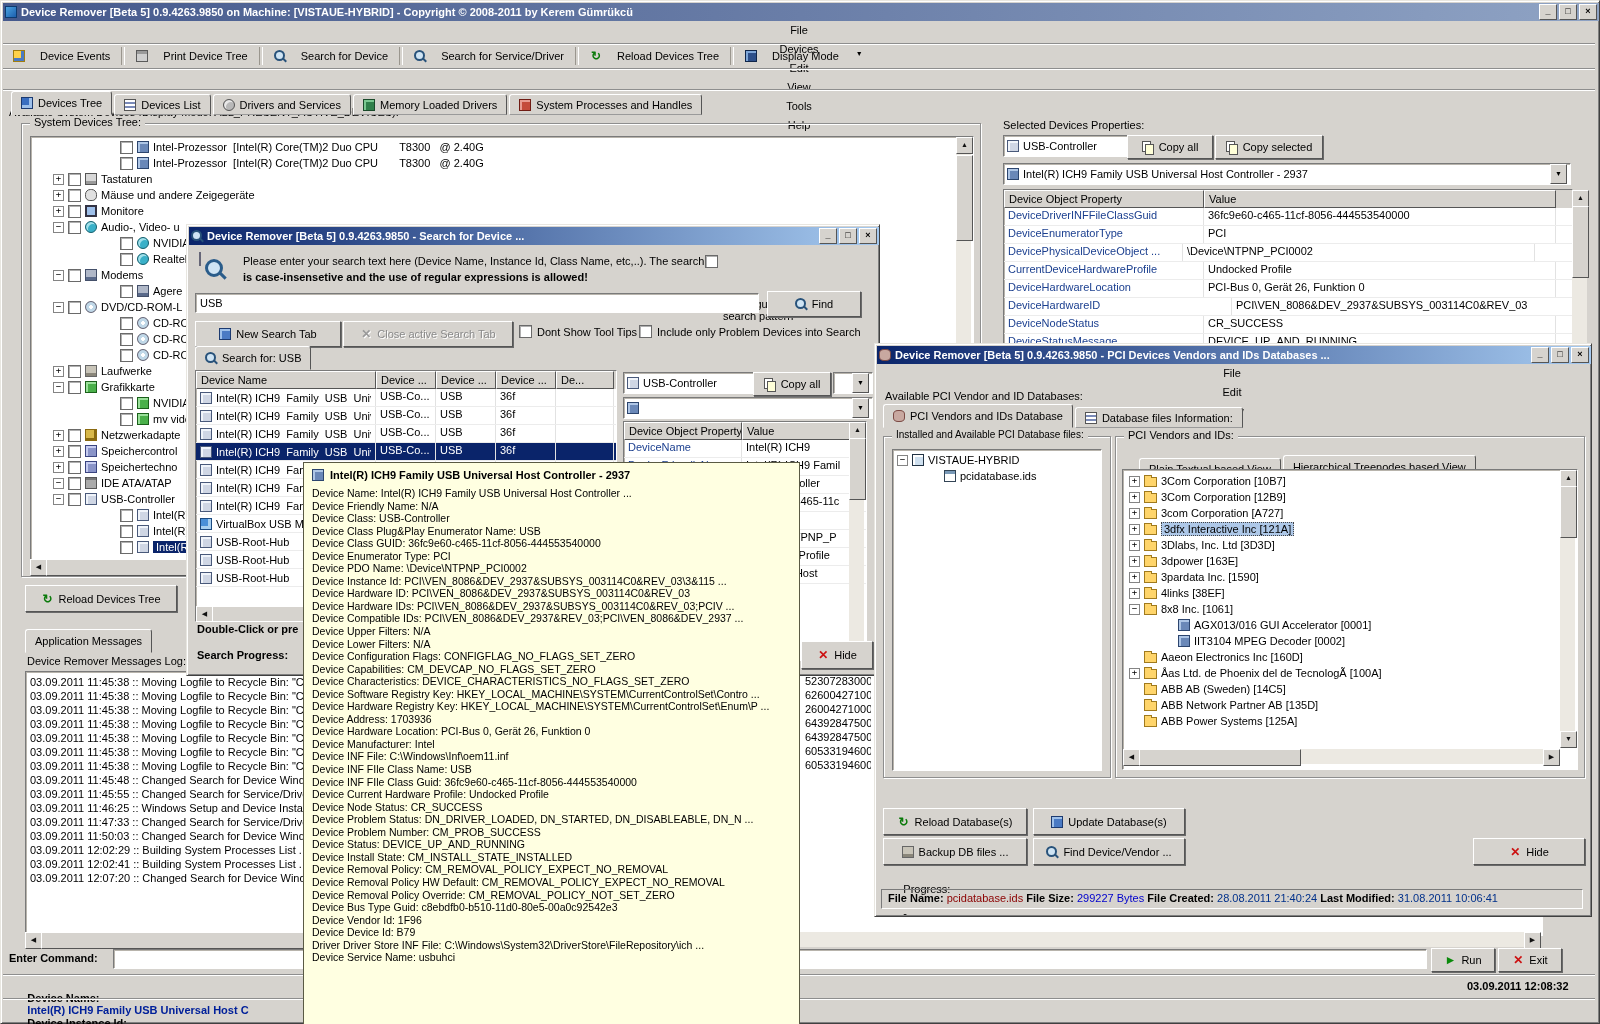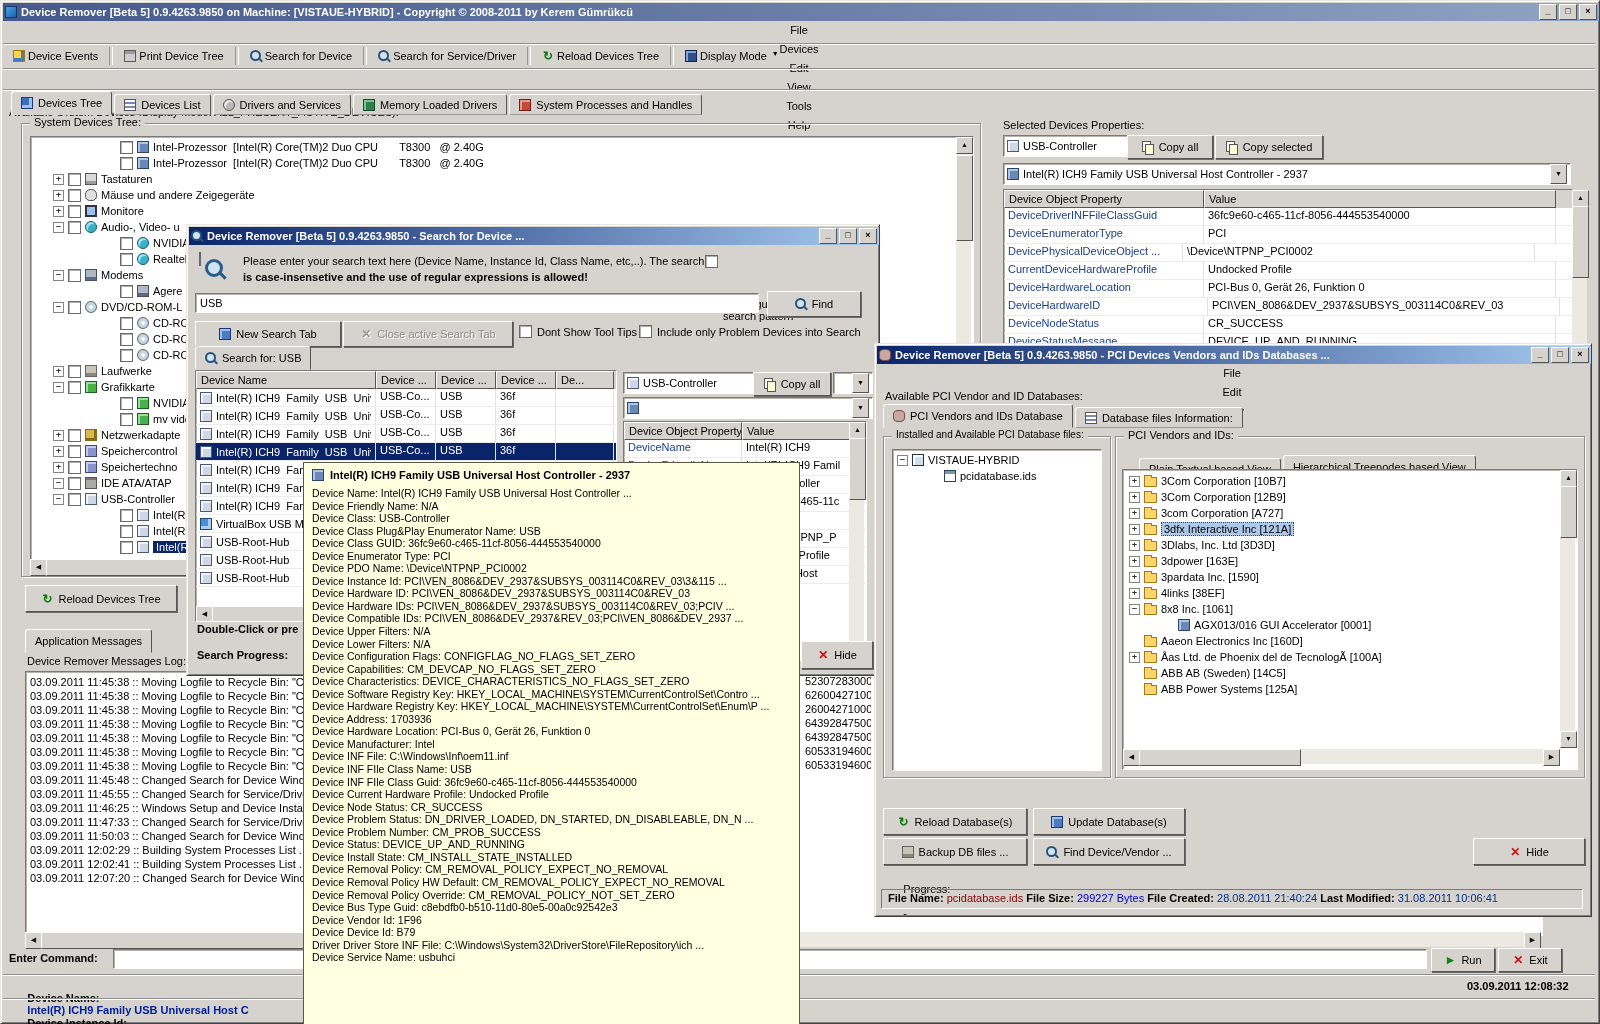--- a/index.html
+++ b/index.html
@@ -14,21 +14,21 @@
   .tb-main{background:linear-gradient(90deg,#45598c,#8fa3c4);}
   .tb-active{background:linear-gradient(90deg,#0a246a,#a6caf0);}
   .tb-text{flex:1;overflow:hidden;text-overflow:ellipsis;}
   .tb-btns{display:flex;gap:2px;margin-left:auto;}
   .tbtn{width:16px;height:14px;background:#d6d3ce;border:1px solid;border-color:#fff #555 #555 #fff;
     color:#000;font-size:9px;line-height:12px;text-align:center;font-weight:bold;}
   .menubar{position:absol ute;display:flex;align-items:center;flex-direction:column;}
   .menubar{position:absolute;}
   .menu-item{display:inline-block;padding:3px 8px 4px 8px;}
   .toolbar{position:absolute;display:flex;align-items:center;gap:2px;padding:0 4px;}
-  .tool-btn{display:flex;align-items:flex-start;gap:3px;padding:3px 6px;}
+  .tool-btn{display:flex;align-items:flex-start;gap:15px;padding:3px 6px;}
   .tsep{width:2px;height:18px;border-left:1px solid #9a968e;border-right:1px solid #fff;margin:0 3px;}
   .dd{font-size:7px;margin-left:2px;}
   .hr{position:absolute;border-top:1px solid #8e8e8e;border-bottom:1px solid #fff;height:0;}
   .groupbox{position:absolute;border:1px solid #8e8e8e;box-shadow:inset 1px 1px 0 #fff,1px 1px 0 #fff;}
   .glabel{position:absolute;top:-8px;left:8px;background:#d6d3ce;padding:0 4px;white-space:nowrap;}
   .sunken{background:#fff;border:1px solid;border-color:#7a7a7a #fff #fff #7a7a7a;box-shadow:inset 1px 1px 0 #b8b4ac;}
   .btn{position:absolute;display:flex;align-items:center;justify-content:center;gap:5px;background:#d6d3ce;
     border:1px solid;border-color:#fff #555 #555 #fff;box-shadow:1px 1px 0 #6a6a6a;font-size:11px;white-space:nowrap;}
   .btn.disabled{color:#8a8a8a;text-shadow:1px 1px 0 #fff;}
   .tabstrip{position:absolute;display:flex;align-items:flex-end;gap:2px;}
@@ -351,21 +351,21 @@
             </div>
             <div class="grow">
               <div class="gc pname" style="width: 200px;">CurrentDeviceHardwareProfile</div>
               <div class="gc" style="width: 352px;">Undocked Profile</div>
             </div>
             <div class="grow">
               <div class="gc pname" style="width: 200px;">DeviceHardwareLocation</div>
               <div class="gc" style="width: 352px;">PCI-Bus 0, Gerät 26, Funktion 0</div>
             </div>
             <div class="grow">
-              <div class="gc pname" style="width: 204px;">DeviceHardwareID</div>
+              <div class="gc pname" style="width: 228px;">DeviceHardwareID</div>
               <div class="gc" style="width: 352px;">PCI\VEN_8086&amp;DEV_2937&amp;SUBSYS_003114C0&amp;REV_03</div>
             </div>
             <div class="grow">
               <div class="gc pname" style="width: 200px;">DeviceNodeStatus</div>
               <div class="gc" style="width: 352px;">CR_SUCCESS</div>
             </div>
             <div class="grow">
               <div class="gc pname" style="width: 200px;">DeviceStatusMessage</div>
               <div class="gc" style="width: 352px;">DEVICE_UP_AND_RUNNING</div>
             </div>
@@ -635,23 +635,25 @@
           <div class="trow" style="padding-left: 6px;"><div class="exp">+</div><div class="ic i-folder"></div><div class="tlabel">3Com Corporation [10B7]</div></div>
           <div class="trow" style="padding-left: 6px;"><div class="exp">+</div><div class="ic i-folder"></div><div class="tlabel">3Com Corporation [12B9]</div></div>
           <div class="trow" style="padding-left: 6px;"><div class="exp">+</div><div class="ic i-folder"></div><div class="tlabel">3com Corporation [A727]</div></div>
           <div class="trow" style="padding-left: 6px;"><div class="exp">+</div><div class="ic i-folder"></div><div class="tlabel sel2">3dfx Interactive Inc [121A]</div></div>
           <div class="trow" style="padding-left: 6px;"><div class="exp">+</div><div class="ic i-folder"></div><div class="tlabel">3Dlabs, Inc. Ltd [3D3D]</div></div>
           <div class="trow" style="padding-left: 6px;"><div class="exp">+</div><div class="ic i-folder"></div><div class="tlabel">3dpower [163E]</div></div>
           <div class="trow" style="padding-left: 6px;"><div class="exp">+</div><div class="ic i-folder"></div><div class="tlabel">3pardata Inc. [1590]</div></div>
           <div class="trow" style="padding-left: 6px;"><div class="exp">+</div><div class="ic i-folder"></div><div class="tlabel">4links [38EF]</div></div>
           <div class="trow" style="padding-left: 6px;"><div class="exp">−</div><div class="ic i-folder"></div><div class="tlabel">8x8 Inc. [1061]</div></div>
           <div class="trow" style="padding-left: 40px;"><div class="expspace"></div><div class="ic i-chipdev"></div><div class="tlabel">AGX013/016 GUI Accelerator [0001]</div></div>
+          <div class="trow" style="padding-left: 40px;"><div class="expspace"></div><div class="ic i-chipdev"></div><div class="tlabel">IIT3104 MPEG Decoder [0002]</div></div>
           <div class="trow" style="padding-left: 6px;"><div class="expspace"></div><div class="ic i-folder"></div><div class="tlabel">Aaeon Electronics Inc [160D]</div></div>
           <div class="trow" style="padding-left: 6px;"><div class="exp">+</div><div class="ic i-folder"></div><div class="tlabel">Åas Ltd. de Phoenix del de TecnologÃ [100A]</div></div>
           <div class="trow" style="padding-left: 6px;"><div class="expspace"></div><div class="ic i-folder"></div><div class="tlabel">ABB AB (Sweden) [14C5]</div></div>
+          <div class="trow" style="padding-left: 6px;"><div class="expspace"></div><div class="ic i-folder"></div><div class="tlabel">ABB Network Partner AB [135D]</div></div>
           <div class="trow" style="padding-left: 6px;"><div class="expspace"></div><div class="ic i-folder"></div><div class="tlabel">ABB Power Systems [125A]</div></div>
         </div>
       <div class="vscroll" style="left:444px;top:33px;width:15px;height:278px;">
         <span class="sarr" style="top:0;">▲</span>
         <span class="sthumb" style="top:16px;width:15px;height:50px;"></span>
         <span class="sarr" style="bottom:0;">▼</span>
       </div>
       <div class="hscroll" style="left:7px;top:312px;width:437px;height:15px;">
         <span class="sarr" style="left:0;">◀</span>
         <span class="sthumb" style="left:16px;height:15px;width:160px;"></span>

